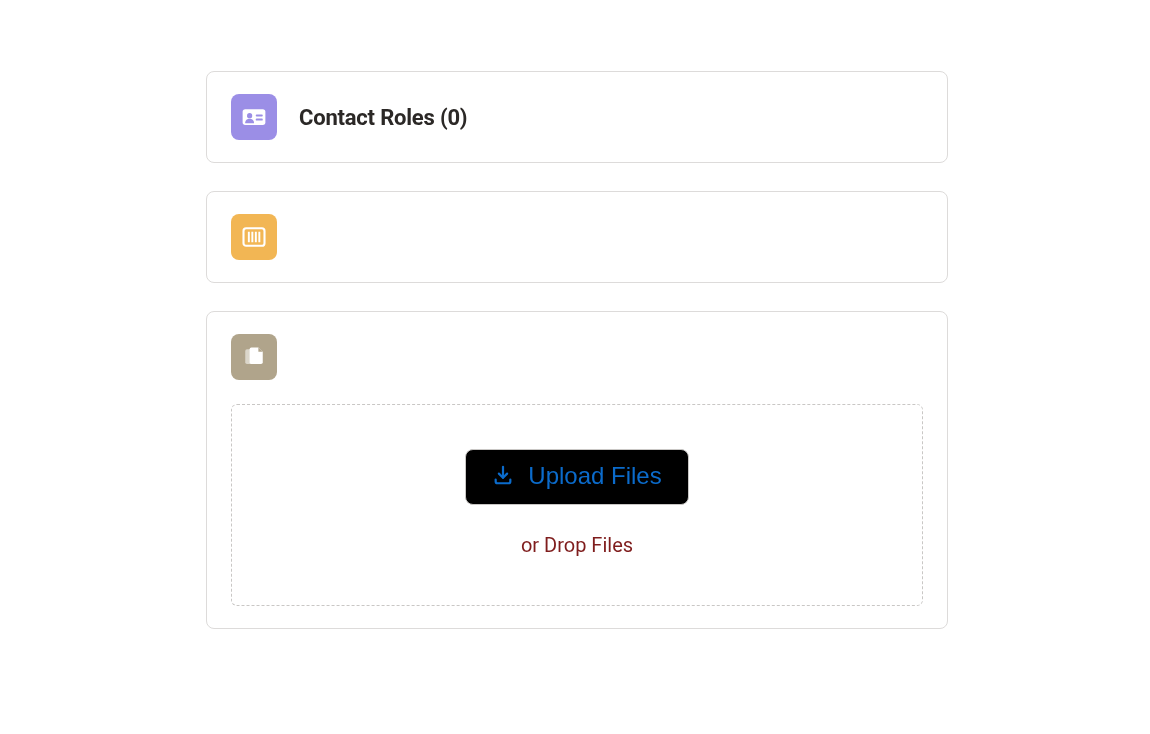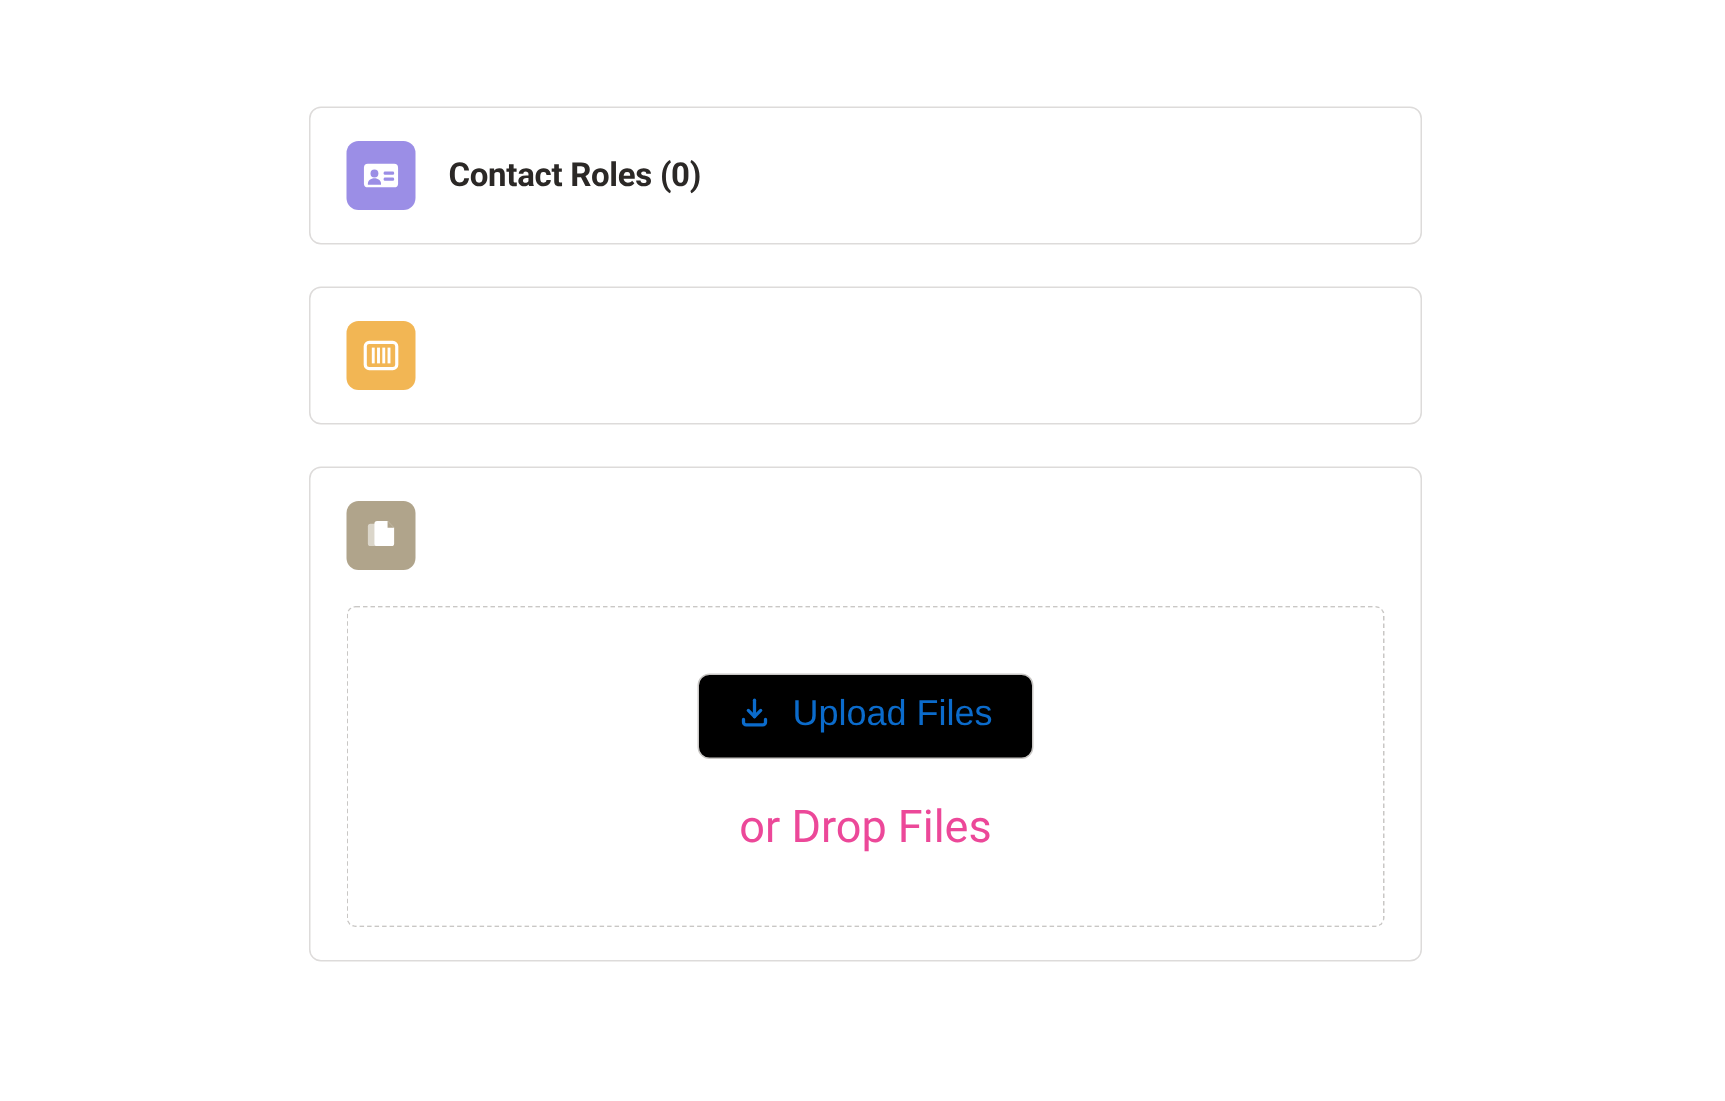--- a/index.html
+++ b/index.html
@@ -65,22 +65,22 @@
     border-radius: 8px;
     background: #000000;
     padding: 14px 26px;
     font-size: 24px;
     font-weight: 500;
     color: #0b6bcb;
     cursor: pointer;
     line-height: 1;
   }
   .drop-label {
-    font-size: 30px;
-    color: #ec4899;
+    font-size: 20px;
+    color: #7f1d1d;
   }
   
   .icon-box svg { width: 28px; height: 28px; display:block; }
 </style>
 </head>
 <body>
 
 <div class="wrap">
 
   <div class="card">

